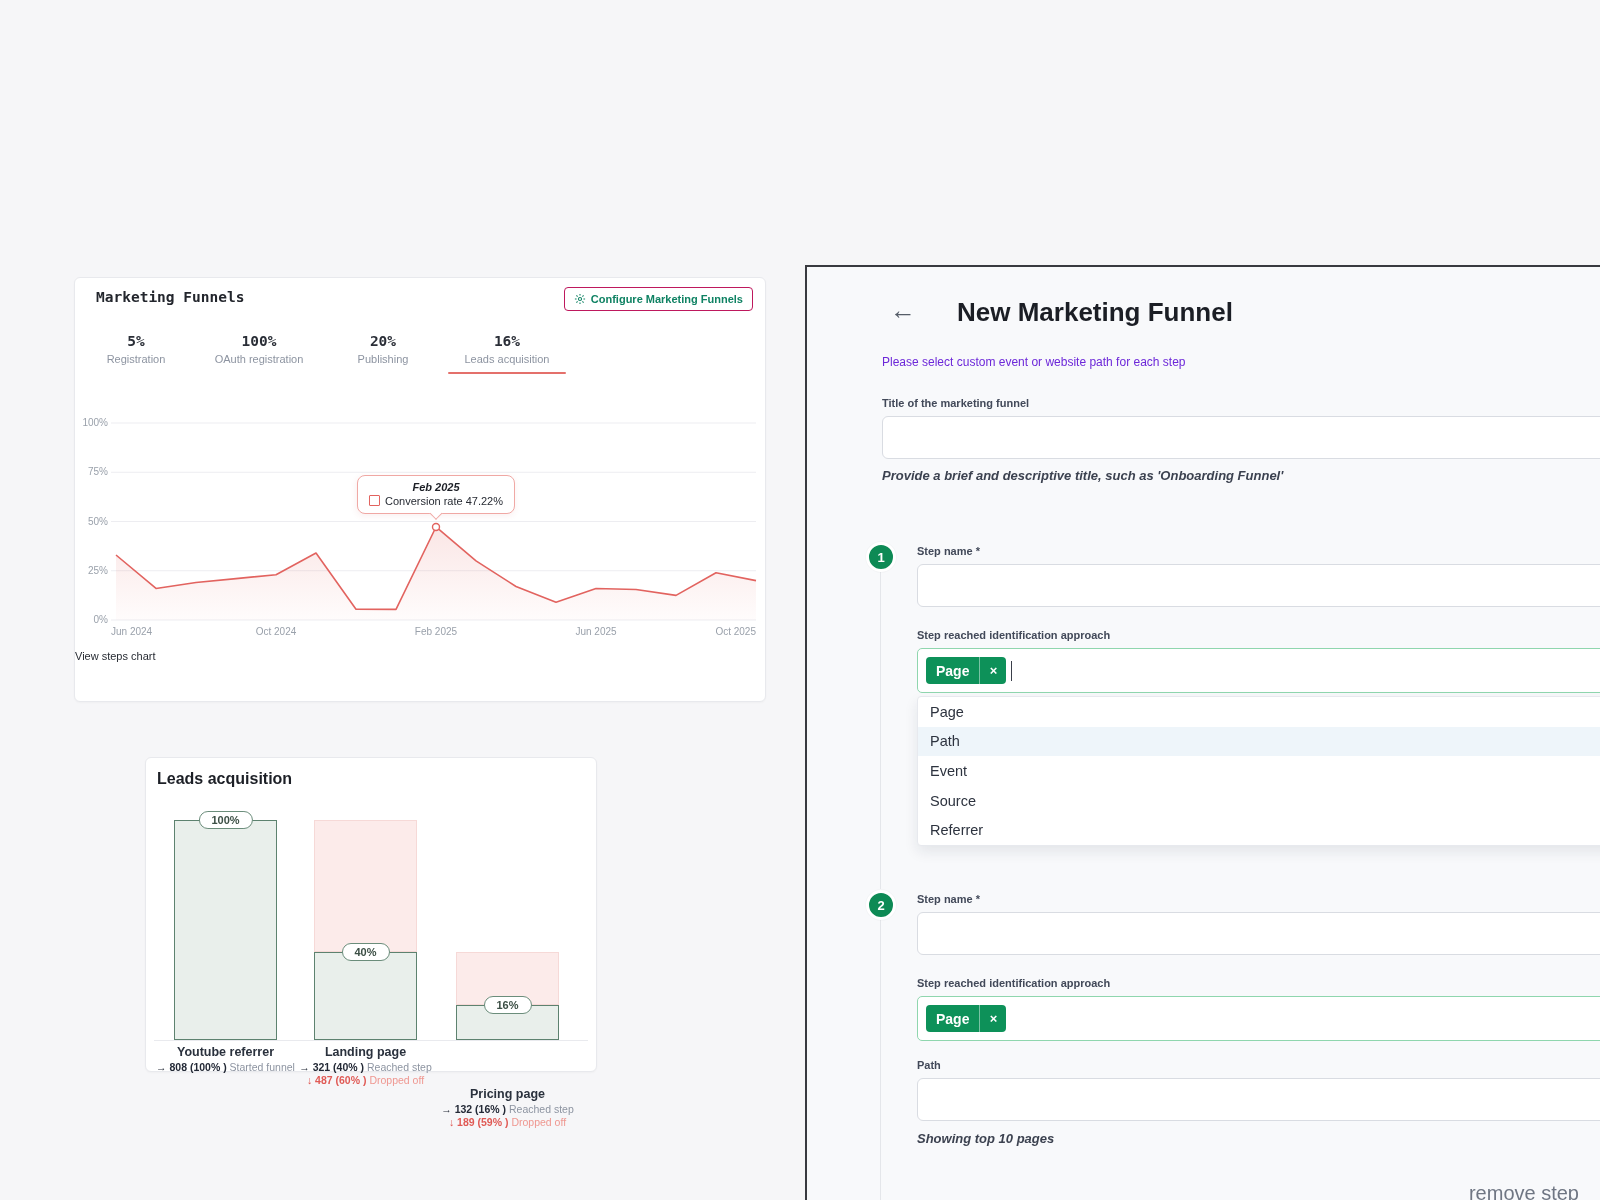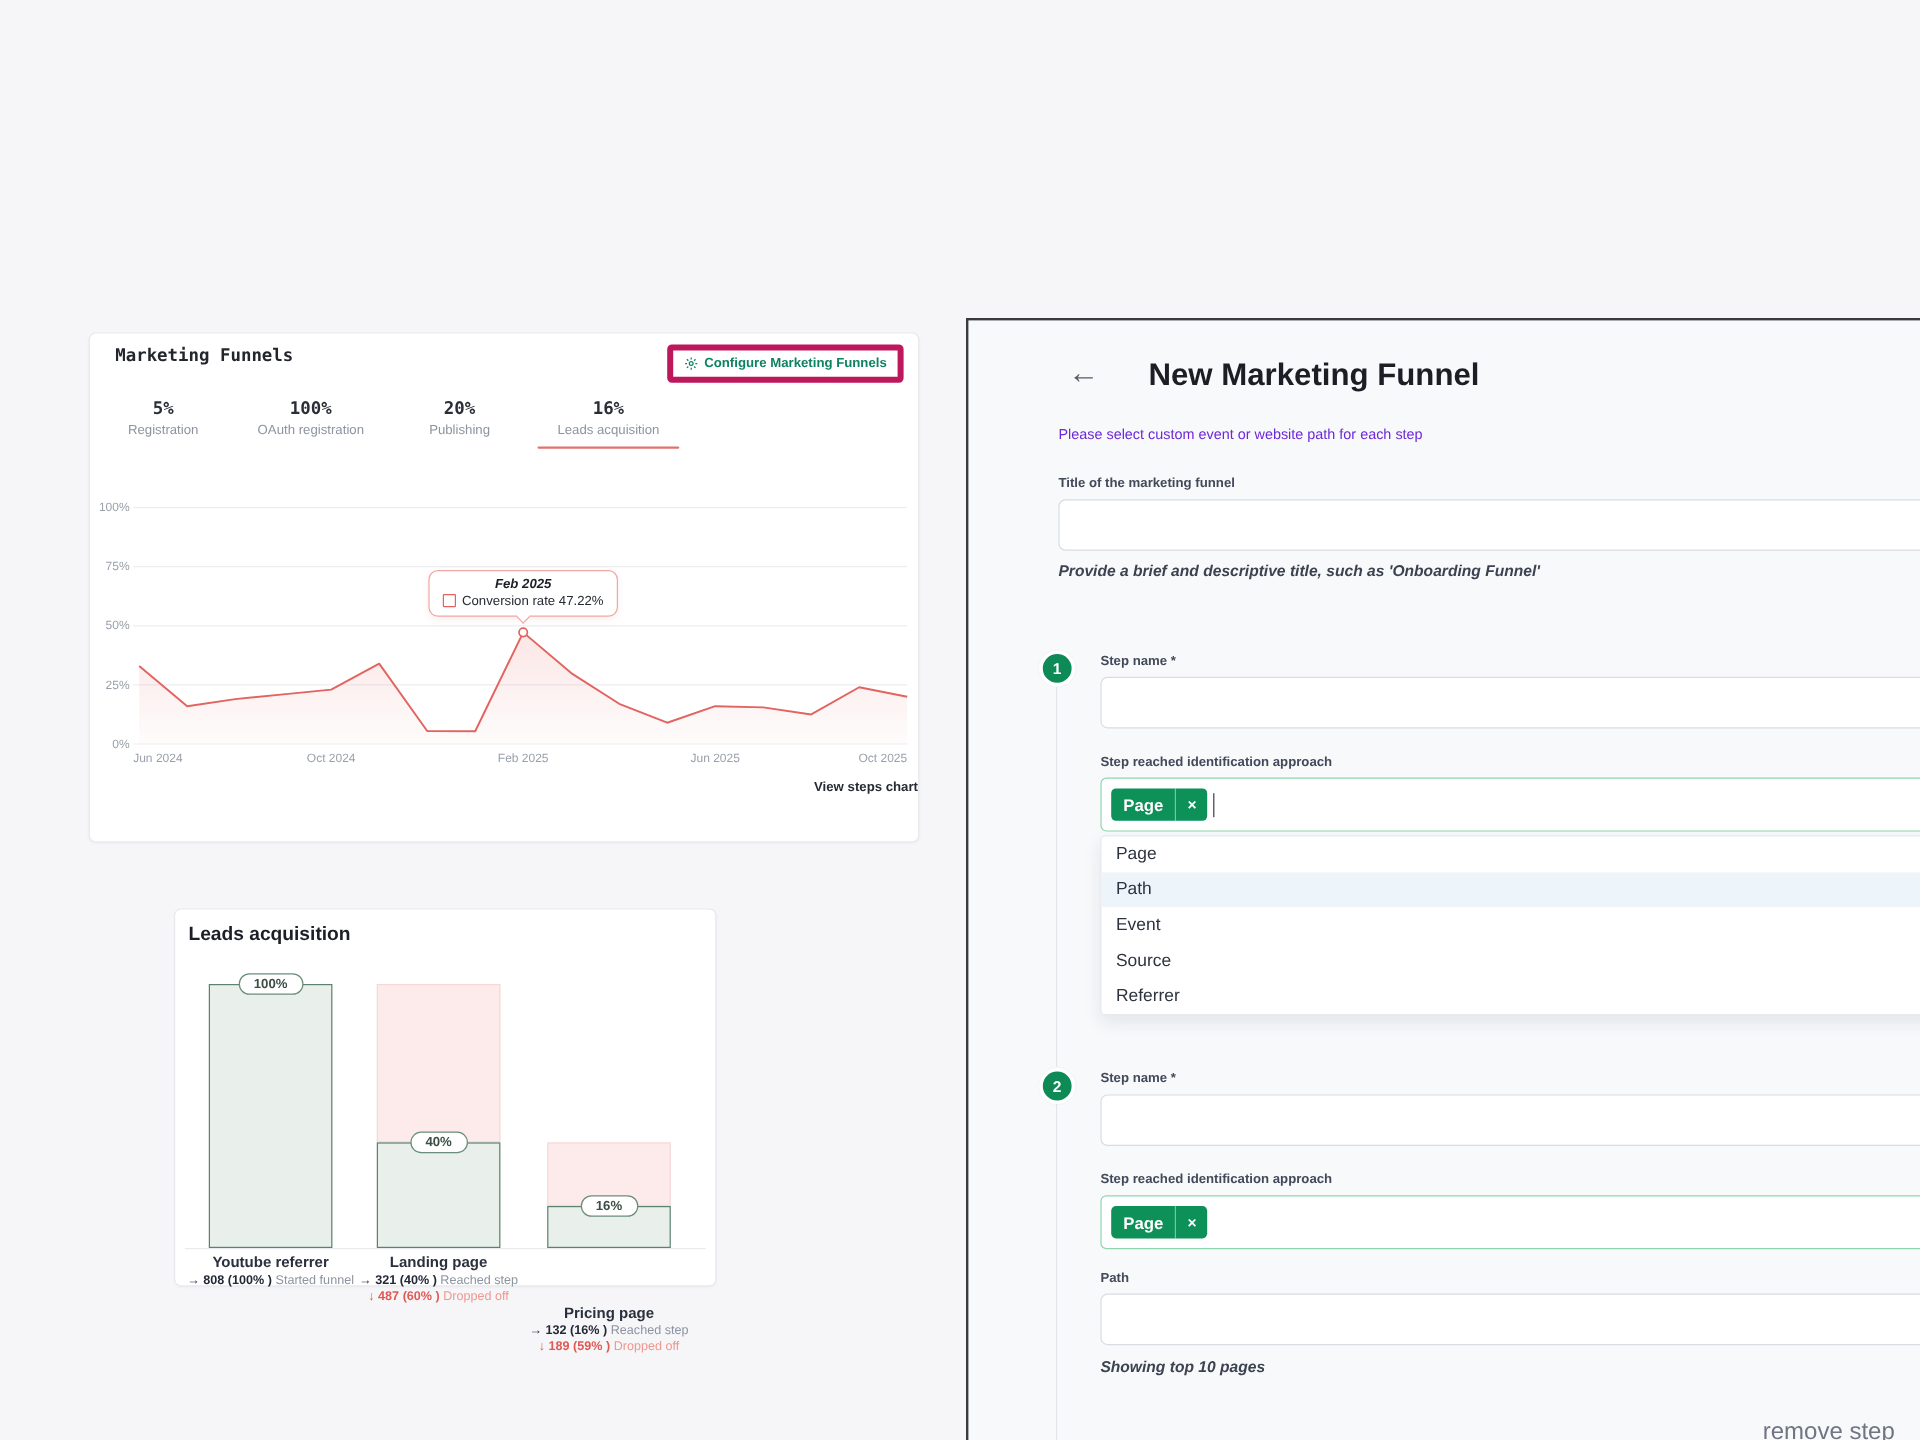--- a/index.html
+++ b/index.html
@@ -14,35 +14,35 @@
 
   
   .card{position:absolute;background:#ffffff;border:1px solid #e8e9ed;border-radius:6px;
         box-shadow:0 1px 2px rgba(20,20,40,.03);}
   .funnel-card{left:74px;top:277px;width:690px;height:423px;}
   .bars-card{left:145px;top:757px;width:450px;height:313px;}
 
   .card-title{position:absolute;left:21px;top:11px;font-family:"DejaVu Sans Mono",monospace;
         font-size:14.5px;font-weight:700;color:#23262d;}
   .cfg-btn{position:absolute;right:12px;top:9px;height:22px;display:flex;align-items:center;gap:5px;
-        padding:0 9px;border:5px solid #be185d;border-radius:4px;background:#fff;cursor:pointer;
+        padding:0 9px;border:1px solid #be185d;border-radius:4px;background:#fff;cursor:pointer;
         font-size:11px;font-weight:700;color:#0f8263;}
   .cfg-btn svg{display:block;}
 
   
   .stat{position:absolute;width:130px;text-align:center;cursor:pointer;}
   .stat .v{font-family:"DejaVu Sans Mono",monospace;font-size:14.5px;font-weight:700;color:#2a2e37;}
   .stat .l{font-size:11px;color:#8d94a1;margin-top:4px;}
   .stat .u{margin:7px auto 0;height:2px;width:118px;background:transparent;border-radius:1px;}
   .stat.sel .u{background:#e4706b;}
 
   
   .chart-svg{position:absolute;left:0;top:0;}
-  .view-steps{position:absolute;left:0;top:372px;width:100%;text-align:right;
-        font-size:11px;font-weight:700;color:#272b33;cursor:pointer;}
+  .view-steps{position:absolute;left:0;top:372px;width:100%;text-align:left;
+        font-size:11px;font-weight:400;color:#272b33;cursor:pointer;}
 
   .tooltip{position:absolute;background:#fff;border:1px solid #f0a8a4;border-radius:8px;
         padding:5px 11px 6px;box-shadow:0 2px 6px rgba(190,60,60,.08);transform:translateX(-50%);
         white-space:nowrap;text-align:center;z-index:3;}
   .tooltip .tt-title{font-size:11px;font-weight:700;font-style:italic;color:#1c1f26;}
   .tooltip .tt-row{display:flex;align-items:center;gap:5px;margin-top:2px;font-size:11px;color:#272b33;}
   .tt-swatch{width:9px;height:9px;border:1.5px solid #e2635f;border-radius:1px;background:#fff;display:inline-block;}
   .tt-pointer{position:absolute;left:50%;bottom:-5px;width:8px;height:8px;background:#fff;
         border-right:1px solid #f0a8a4;border-bottom:1px solid #f0a8a4;transform:translateX(-50%) rotate(45deg);}
 

